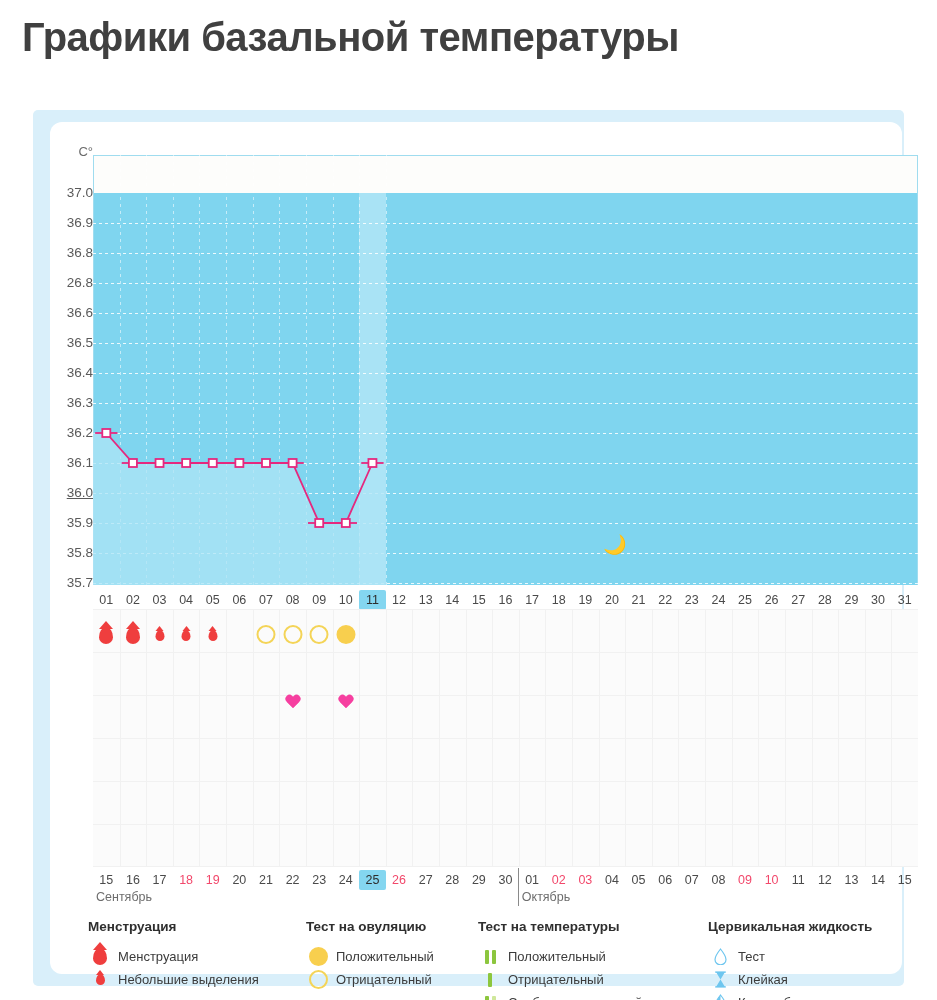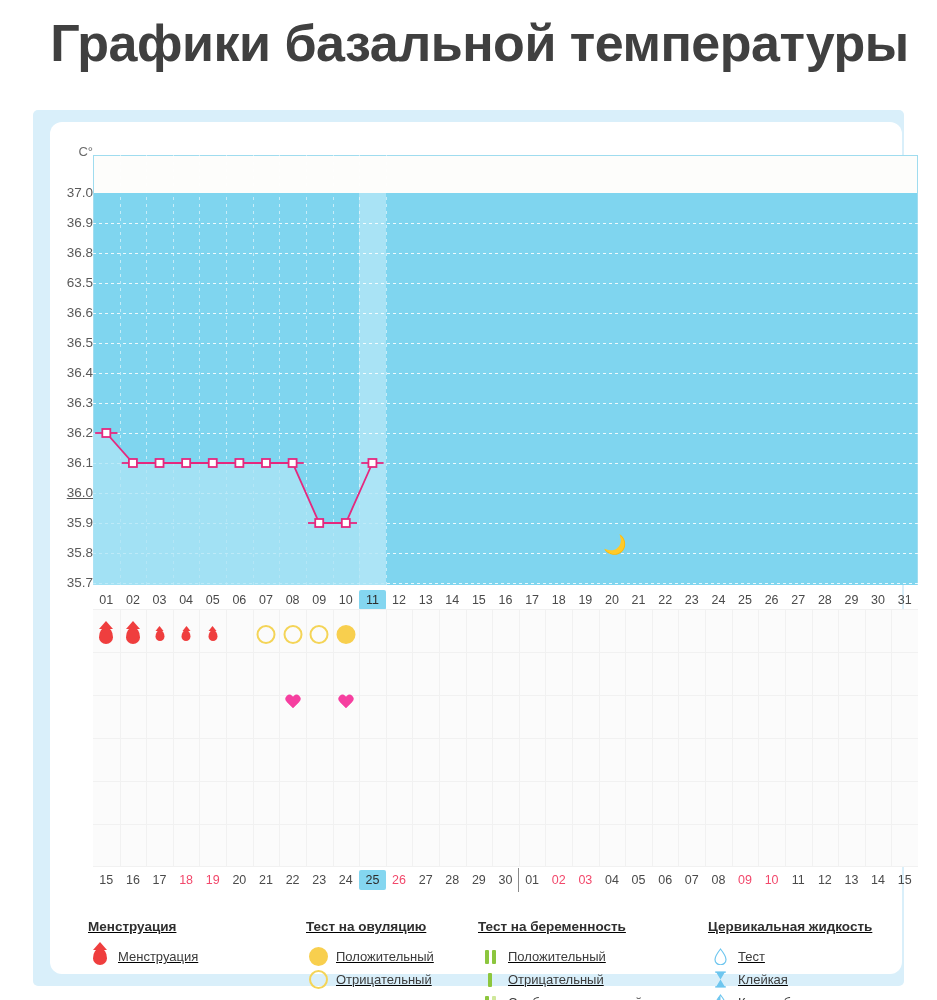--- a/index.html
+++ b/index.html
@@ -5,28 +5,27 @@
   * { box-sizing: border-box; margin: 0; padding: 0; }
   html, body {
     width: 937px; height: 1000px;
     background: #ffffff;
     font-family: "Liberation Sans", sans-serif;
     overflow: hidden;
   }
 
   
   .page-title {
-    font-size: 52px;
+    font-size: 40px;
     font-weight: bold;
     color: #404040;
     letter-spacing: -0.5px;
     padding: 14px 0 0 22px;
     line-height: 1.15;
     white-space: nowrap;
-    text-align: center;
   }
 
   
   .blue-panel {
     position: absolute;
     left: 33px; top: 110px;
     width: 871px; height: 876px;
     background: #d9effa;
     border-radius: 5px;
   }
@@ -152,21 +151,21 @@
   }
   .month-sep {
     position: absolute; width: 1px; background: #8a8a8a;
   }
   .month-label {
     position: absolute; font-size: 12.5px; color: #6d6d6d;
   }
 
   
   .legend { position: absolute; left: 38px; top: 797px; width: 810px; }
-  .lg-col { position: absolute; top: 0; text-decoration: underline; }
+  .lg-col { position: absolute; top: 0; }
   .lg-head {
     font-size: 13.5px; font-weight: bold; color: #2f2f2f;
     margin-bottom: 11px; white-space: nowrap;
   }
   .lg-item {
     display: flex; align-items: center; height: 23px;
     font-size: 13px; color: #3b3b3b; white-space: nowrap;
   }
   .lg-ico {
     width: 24px; display: flex; align-items: center; justify-content: center;
@@ -189,21 +188,21 @@
 
 <div class="white-card">
   <div class="chart-wrap">
 
     <div class="y-axis">
       <div class="y-unit">C°</div>
       <div id="yticks">
           <div class="y-tick" style="top: 41px;">37.0</div>
           <div class="y-tick" style="top: 71px;">36.9</div>
           <div class="y-tick" style="top: 101px;">36.8</div>
-          <div class="y-tick" style="top: 131px;">63.5</div>
+          <div class="y-tick" style="top: 131px;">26.8</div>
           <div class="y-tick" style="top: 161px;">36.6</div>
           <div class="y-tick" style="top: 191px;">36.5</div>
           <div class="y-tick" style="top: 221px;">36.4</div>
           <div class="y-tick" style="top: 251px;">36.3</div>
           <div class="y-tick" style="top: 281px;">36.2</div>
           <div class="y-tick" style="top: 311px;">36.1</div>
           <div class="y-tick" style="top: 341px; text-decoration: underline;">36.0</div>
           <div class="y-tick" style="top: 371px;">35.9</div>
           <div class="y-tick" style="top: 401px;">35.8</div>
           <div class="y-tick" style="top: 431px;">35.7</div>
@@ -391,48 +390,59 @@
         <div class="daynum" style="left: 612.097px; width: 26.6129px;">08</div>
         <div class="daynum red" style="left: 638.71px; width: 26.6129px;">09</div>
         <div class="daynum red" style="left: 665.323px; width: 26.6129px;">10</div>
         <div class="daynum" style="left: 691.935px; width: 26.6129px;">11</div>
         <div class="daynum" style="left: 718.548px; width: 26.6129px;">12</div>
         <div class="daynum" style="left: 745.161px; width: 26.6129px;">13</div>
         <div class="daynum" style="left: 771.774px; width: 26.6129px;">14</div>
         <div class="daynum" style="left: 798.387px; width: 26.6129px;">15</div>
         <div class="month-sep" style="left: 424.806px; top: -2px; height: 24px;"></div>
       </div>
+    <div class="month-row" id="month-labels" style="top:768px;">
+        <div class="month-label" style="left: 3px;">Сентябрь</div>
+        <div class="month-label" style="left: 428.806px;">Октябрь</div>
+        <div class="month-sep" style="left: 424.806px; top: -2px; height: 18px;"></div>
+      </div>
 
     <div class="legend" id="legend">
         <div class="lg-col" style="left: 0px;">
           <div class="lg-head">Менструация</div>
           <div class="lg-item">
             <span class="lg-ico">
               <div class="drop big"></div>
             </span>
             <span>Менструация</span>
           </div>
+          <div class="lg-item">
+            <span class="lg-ico">
+              <div class="drop sm"></div>
+            </span>
+            <span>Небольшие выделения</span>
+          </div>
         </div>
         <div class="lg-col" style="left: 218px;">
           <div class="lg-head">Тест на овуляцию</div>
           <div class="lg-item">
             <span class="lg-ico">
               <div class="ov pos"></div>
             </span>
             <span>Положительный</span>
           </div>
           <div class="lg-item">
             <span class="lg-ico">
               <div class="ov"></div>
             </span>
             <span>Отрицательный</span>
           </div>
         </div>
         <div class="lg-col" style="left: 390px;">
-          <div class="lg-head">Тест на беременность</div>
+          <div class="lg-head">Тест на температуры</div>
           <div class="lg-item">
             <span class="lg-ico">
               <div class="bars">
                 <span class="bar dark"></span>
                 <span class="bar dark"></span>
               </div>
             </span>
             <span>Положительный</span>
           </div>
           <div class="lg-item">

